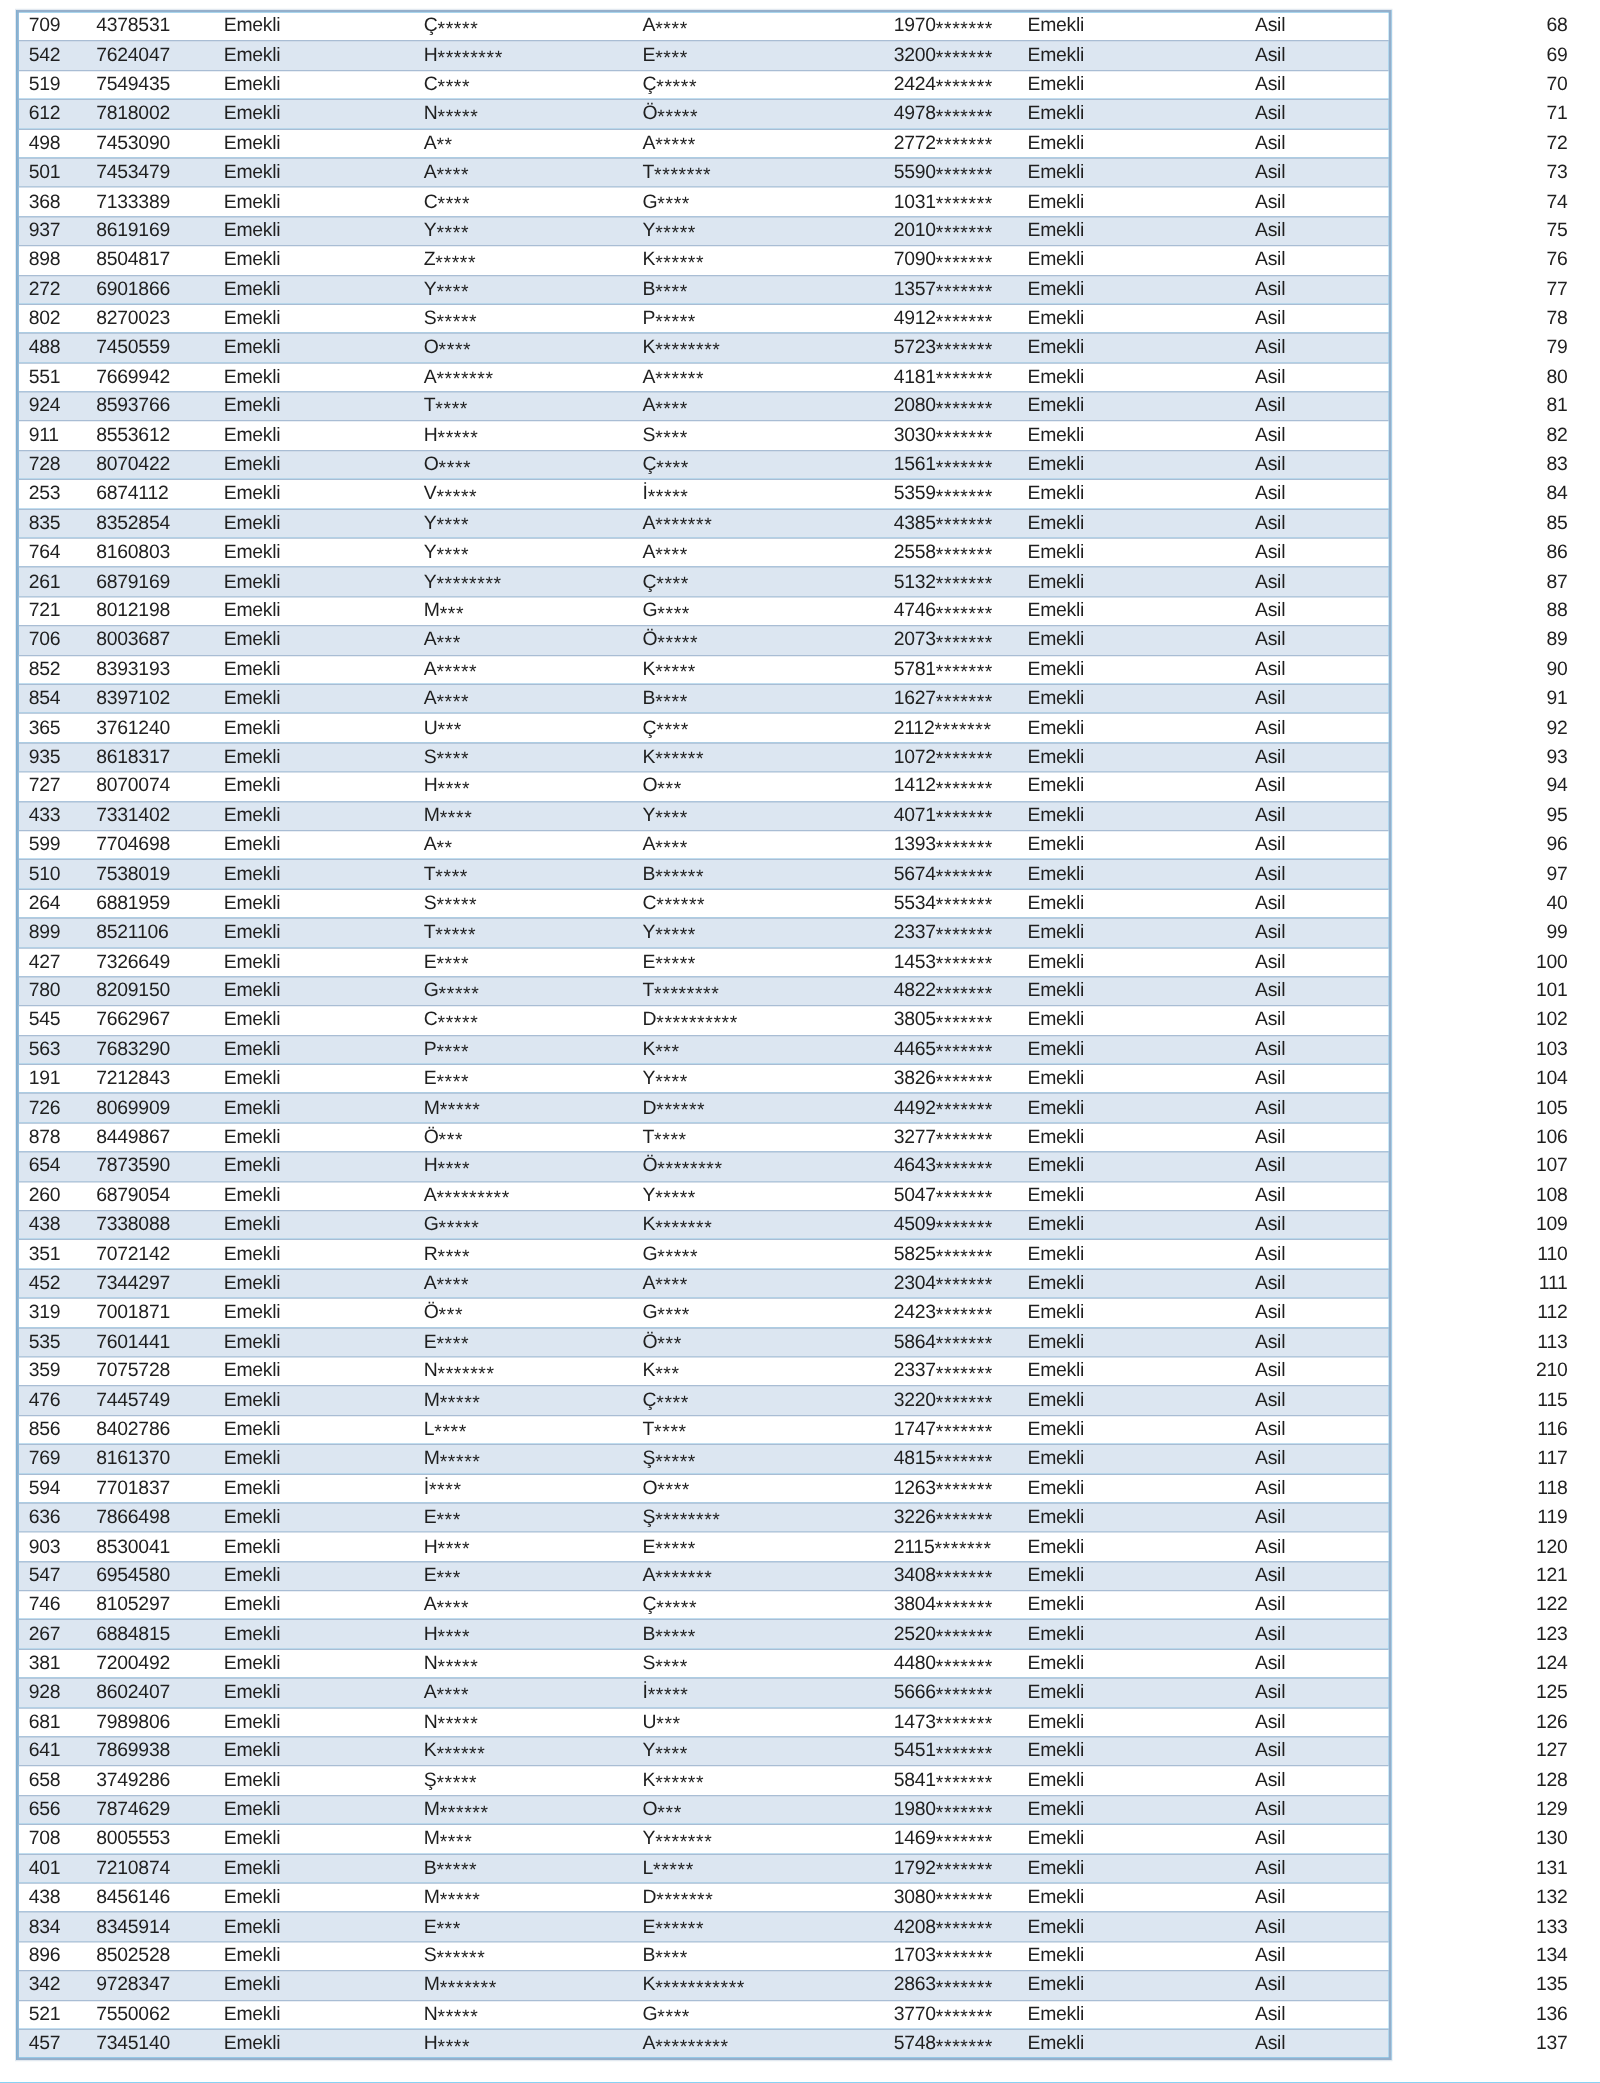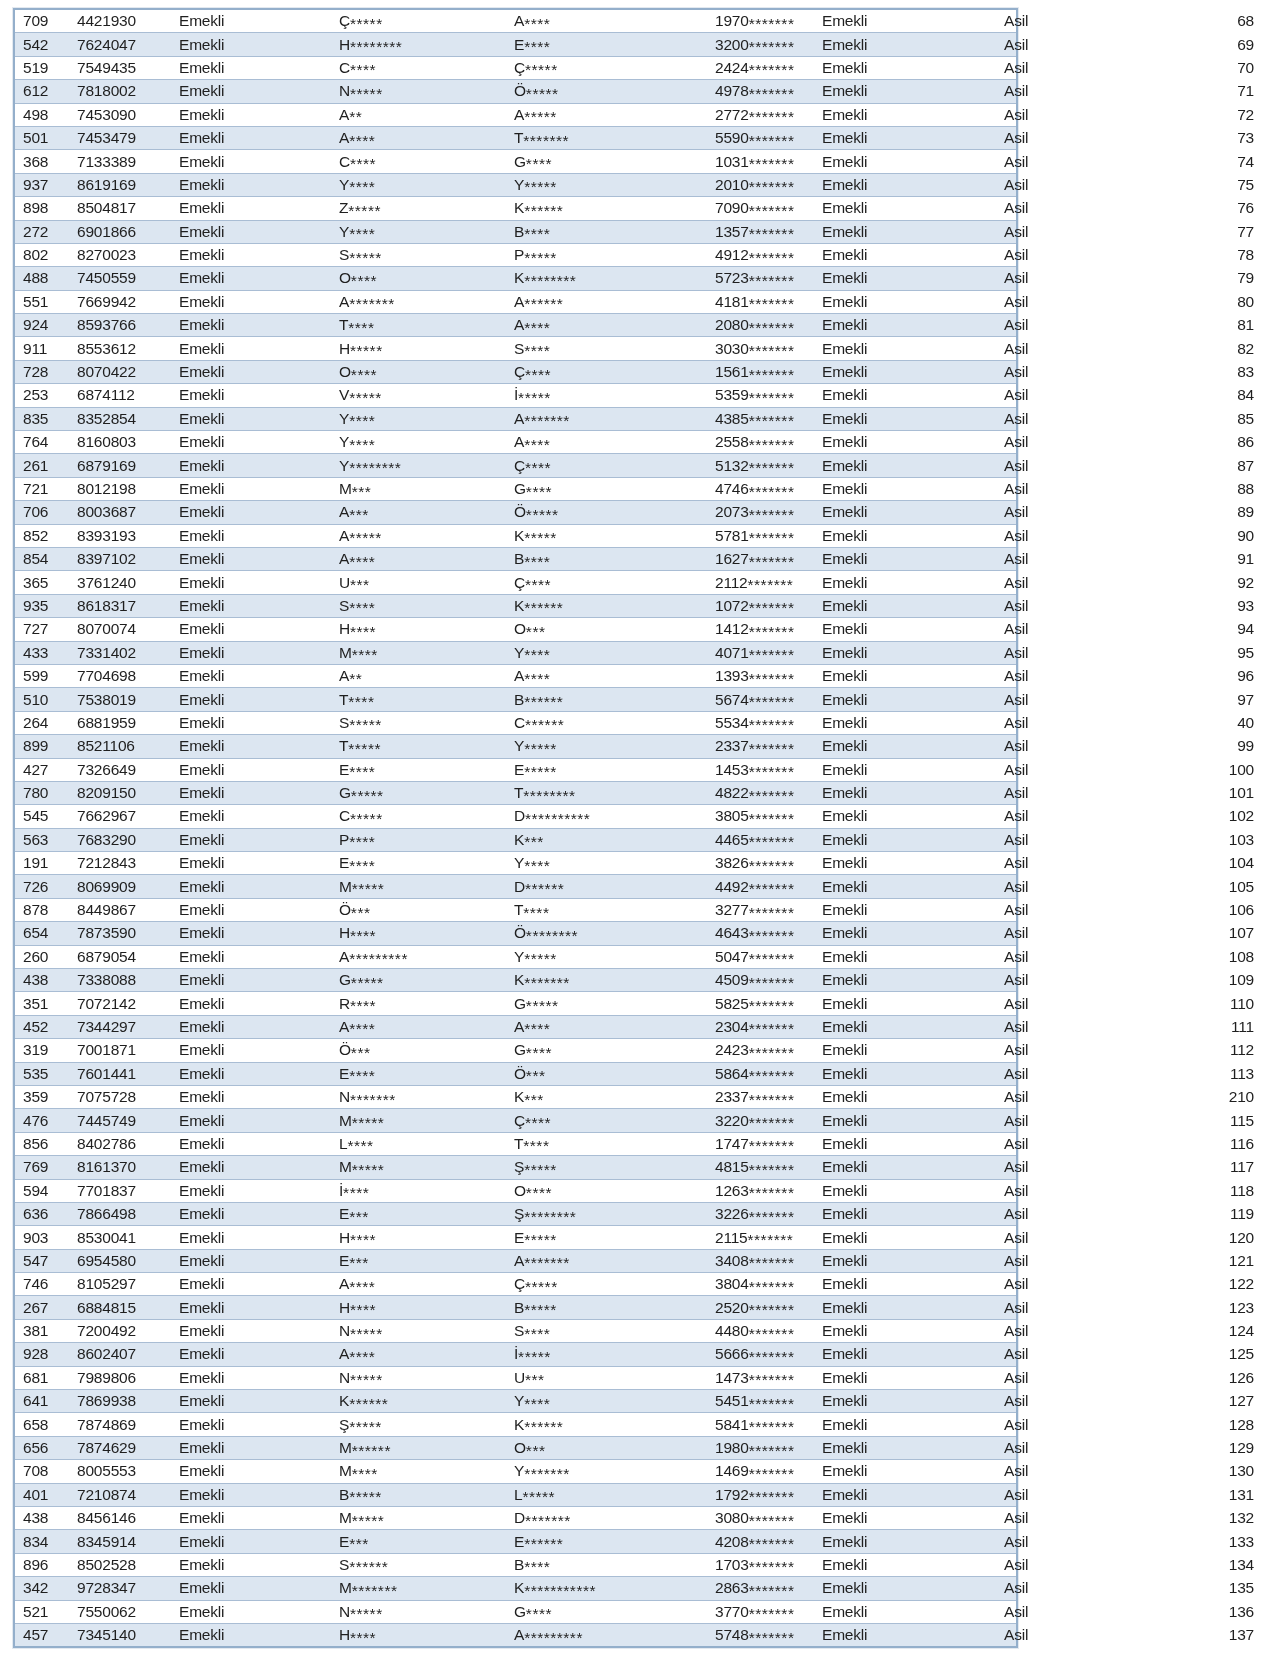--- a/index.html
+++ b/index.html
@@ -15,21 +15,21 @@
     width:1280px;height:1666px;
     background:#ffffff;
     font-family:"Liberation Sans",sans-serif;
     color:var(--text);
     position:relative;
     overflow:hidden;
   }
   .table-frame{
     position:absolute;
     left:13px;top:8px;
-    width:1005px;
+    width:1100px;
     border:2px solid var(--border);
     background:#0ea5e9;
     box-shadow:0 0 0 1px #e3e9f0;
   }
   .row{
     display:grid;
     grid-template-columns:54px 102px 160px 175px 201px 107px 182px 168px 100px;
     height:23.4px;
     align-items:center;
     border-top:1px solid var(--line);
@@ -57,21 +57,21 @@
     font-size:15.5px;
   }
 </style>
 </head>
 <body>
 
 <div class="table-frame">
   <div id="table-body">
       <div class="row">
         <div class="cell c1">709</div>
-        <div class="cell c2">4421930</div>
+        <div class="cell c2">4378531</div>
         <div class="cell c3">Emekli</div>
         <div class="cell c4">Ç<span class="stars">*****</span></div>
         <div class="cell c5">A<span class="stars">****</span></div>
         <div class="cell c6">1970<span class="stars">*******</span></div>
         <div class="cell c7">Emekli</div>
         <div class="cell c8">Asil</div>
         <div class="cell c9">68</div>
       </div>
       <div class="row band">
         <div class="cell c1">542</div>
@@ -717,21 +717,21 @@
         <div class="cell c3">Emekli</div>
         <div class="cell c4">K<span class="stars">******</span></div>
         <div class="cell c5">Y<span class="stars">****</span></div>
         <div class="cell c6">5451<span class="stars">*******</span></div>
         <div class="cell c7">Emekli</div>
         <div class="cell c8">Asil</div>
         <div class="cell c9">127</div>
       </div>
       <div class="row">
         <div class="cell c1">658</div>
-        <div class="cell c2">7874869</div>
+        <div class="cell c2">3749286</div>
         <div class="cell c3">Emekli</div>
         <div class="cell c4">Ş<span class="stars">*****</span></div>
         <div class="cell c5">K<span class="stars">******</span></div>
         <div class="cell c6">5841<span class="stars">*******</span></div>
         <div class="cell c7">Emekli</div>
         <div class="cell c8">Asil</div>
         <div class="cell c9">128</div>
       </div>
       <div class="row band">
         <div class="cell c1">656</div>

